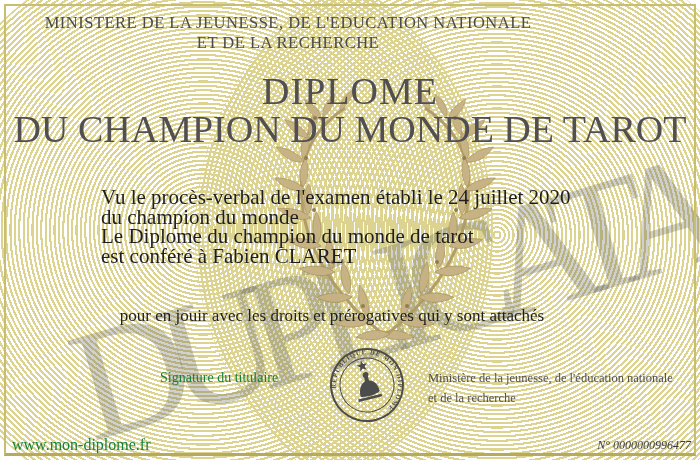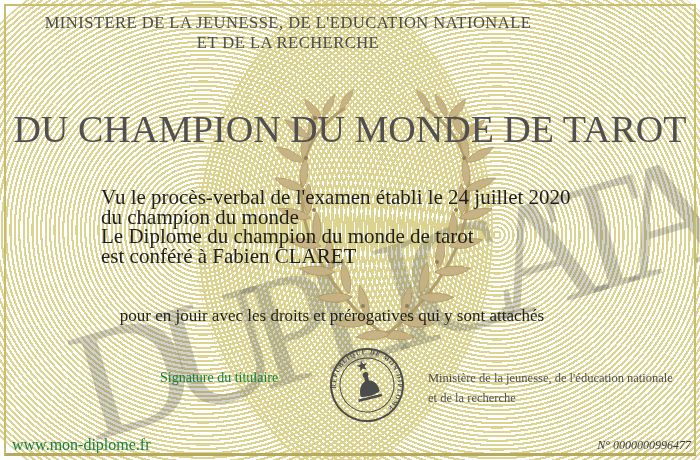--- a/index.html
+++ b/index.html
@@ -119,20 +119,21 @@
       </g>
       <use href="#branchL" transform="matrix(-1,0,0,1,770,0)"></use>
     </g>
   </svg>
 
   <div class="hdr">
     <div>MINISTERE DE LA JEUNESSE, DE L'EDUCATION NATIONALE</div>
     <div>ET DE LA RECHERCHE</div>
   </div>
 
+  <h1 class="title1">DIPLOME</h1>
   <h2 class="title2">DU CHAMPION DU MONDE DE TAROT</h2>
 
   <div class="body-block">
     <div>Vu le procès-verbal de l'examen établi le 24 juillet 2020</div>
     <div>du champion du monde</div>
     <div>Le Diplome du champion du monde de tarot</div>
     <div>est conféré à Fabien CLARET</div>
   </div>
 
   <div class="rights">pour en jouir avec les droits et prérogatives qui y sont attachés</div>

